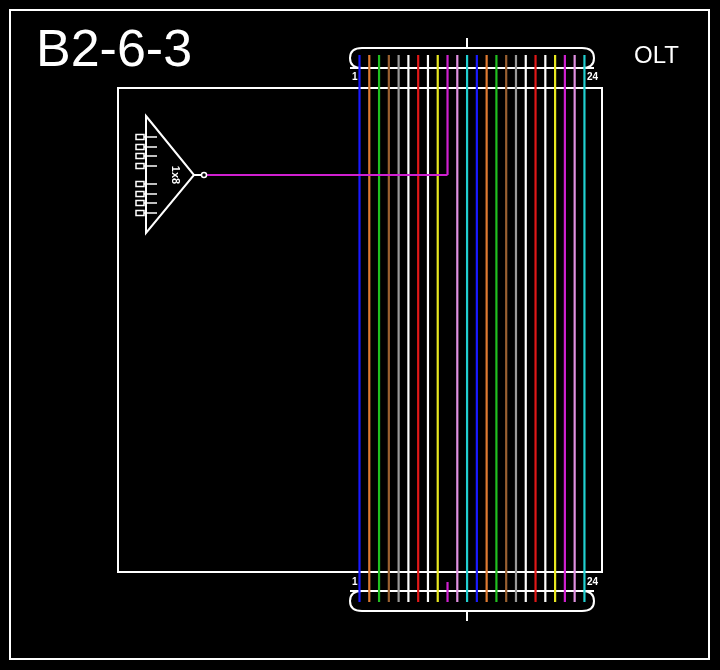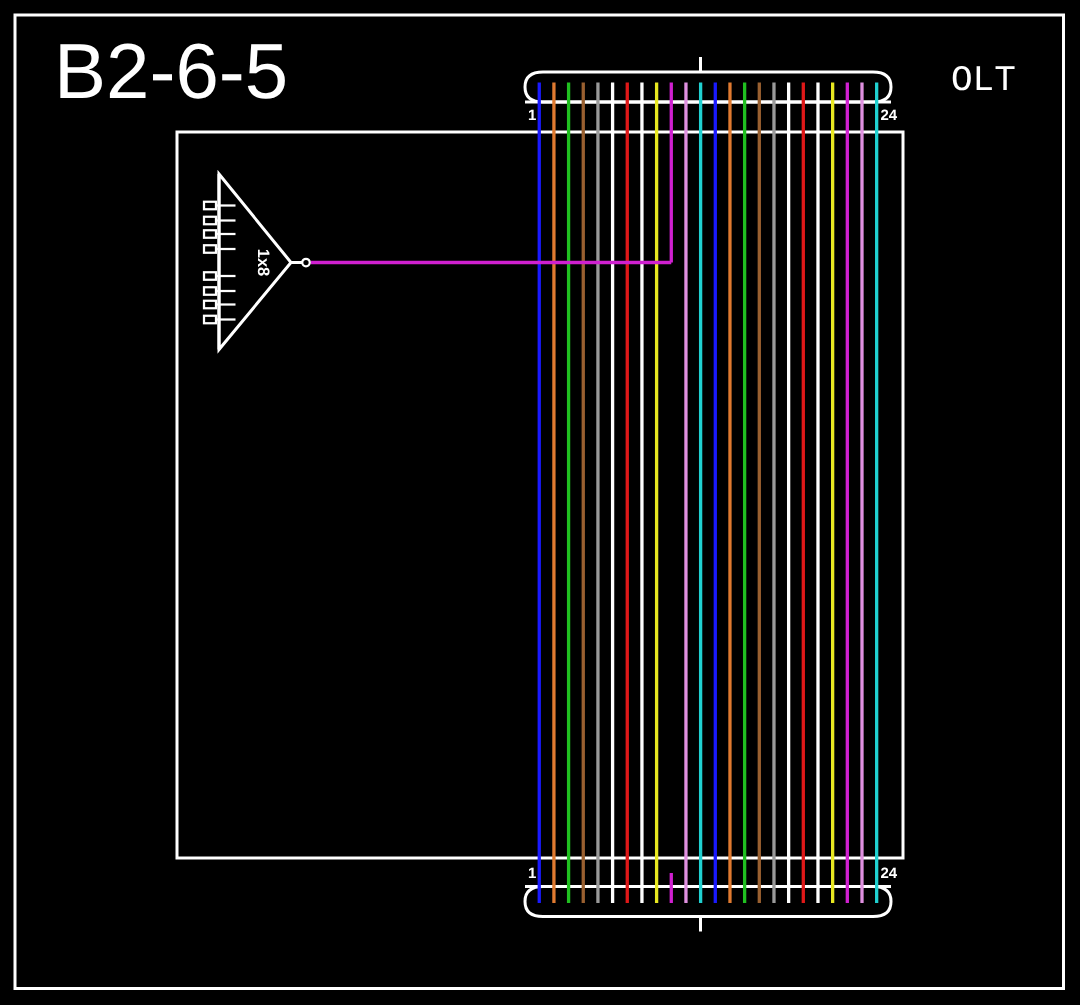--- a/index.html
+++ b/index.html
@@ -1,24 +1,24 @@
 <!DOCTYPE html>
 <html><head>
 <meta charset="utf-8">
 <style>
   html, body { margin:0; padding:0; background:#000; }
   body { width:720px; height:670px; position:relative; overflow:hidden; font-family:"Liberation Sans", sans-serif; }
   #canvas { position:absolute; left:0; top:0; }
   .title { position:absolute; left:36px; top:20px; color:#fff; font-size:52px; line-height:56px; letter-spacing:0px; font-family:"Liberation Sans", sans-serif; }
-  .olt { position:absolute; left:634px; top:41px; color:#fff; font-size:24px; line-height:28px; font-family:Liberation Mono, monospace; }
+  .olt { position:absolute; left:634px; top:41px; color:#fff; font-size:24px; line-height:28px; font-family:Liberation Sans, sans-serif; }
 </style>
 </head>
 <body>
 
-<div class="title">B2-6-5</div>
+<div class="title">B2-6-3</div>
 <div class="olt">OLT</div>
 
 <svg id="canvas" width="720" height="670" viewBox="0 0 720 670">
 
   <rect x="10" y="10" width="699" height="649" fill="none" stroke="#fff" stroke-width="2"></rect>
 
   <rect x="118" y="88" width="484" height="484" fill="none" stroke="#fff" stroke-width="2"></rect>
 
   <g>
     <path d="M360 68 L360 68 M360 68 L360 68" stroke="#fff"></path>

